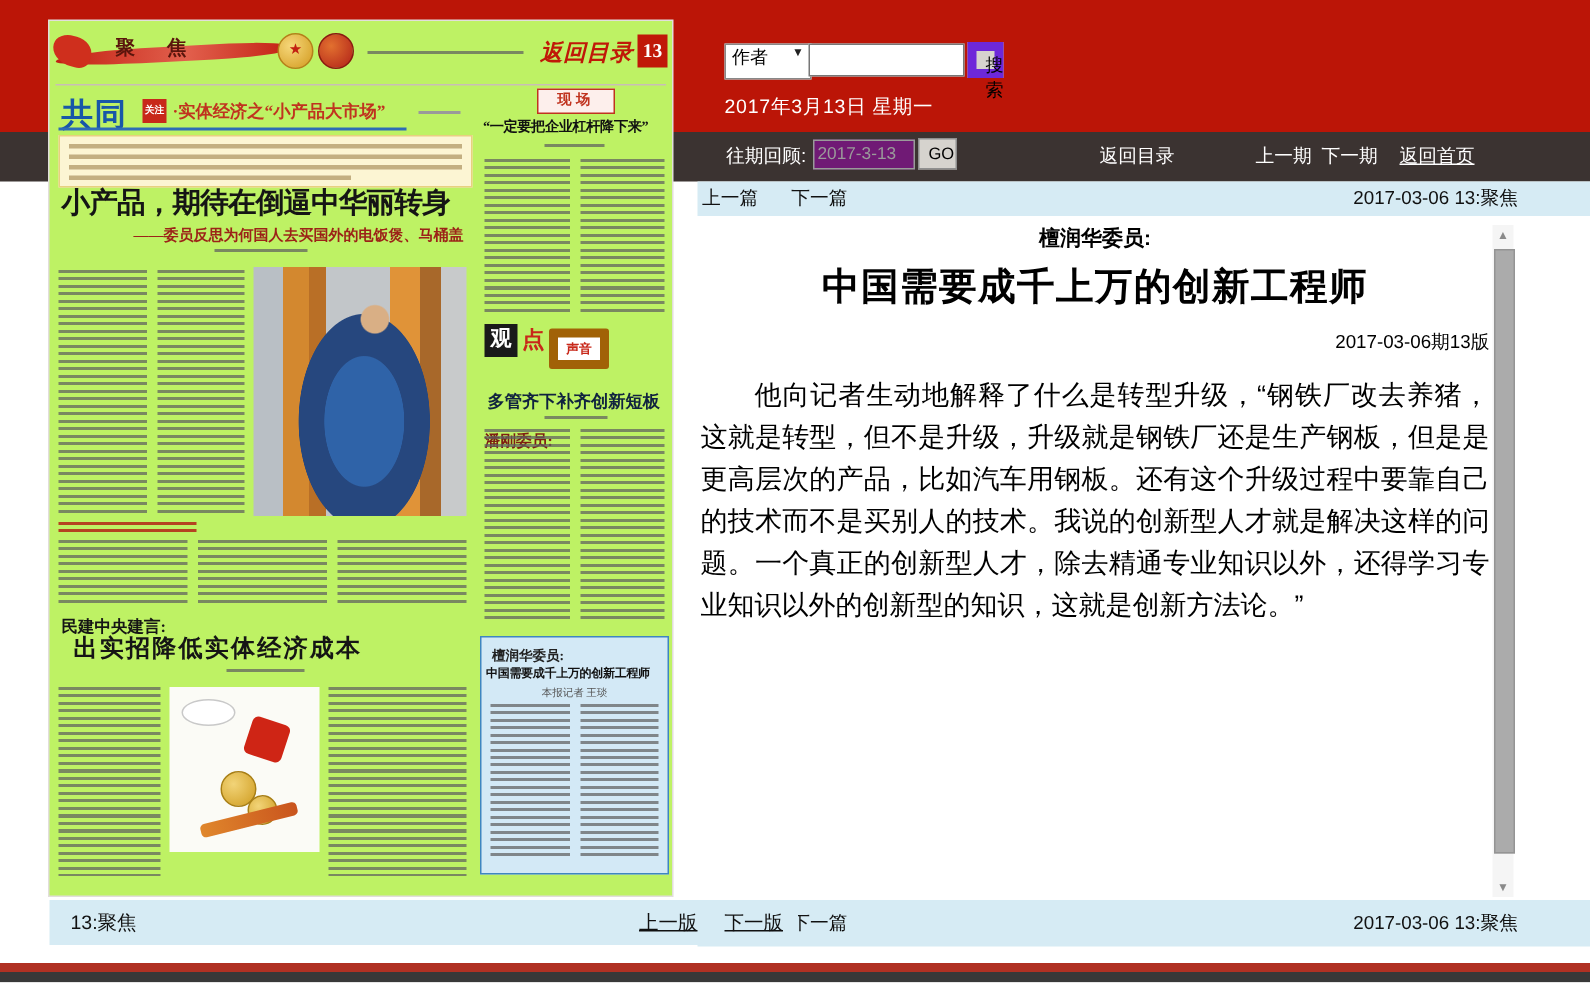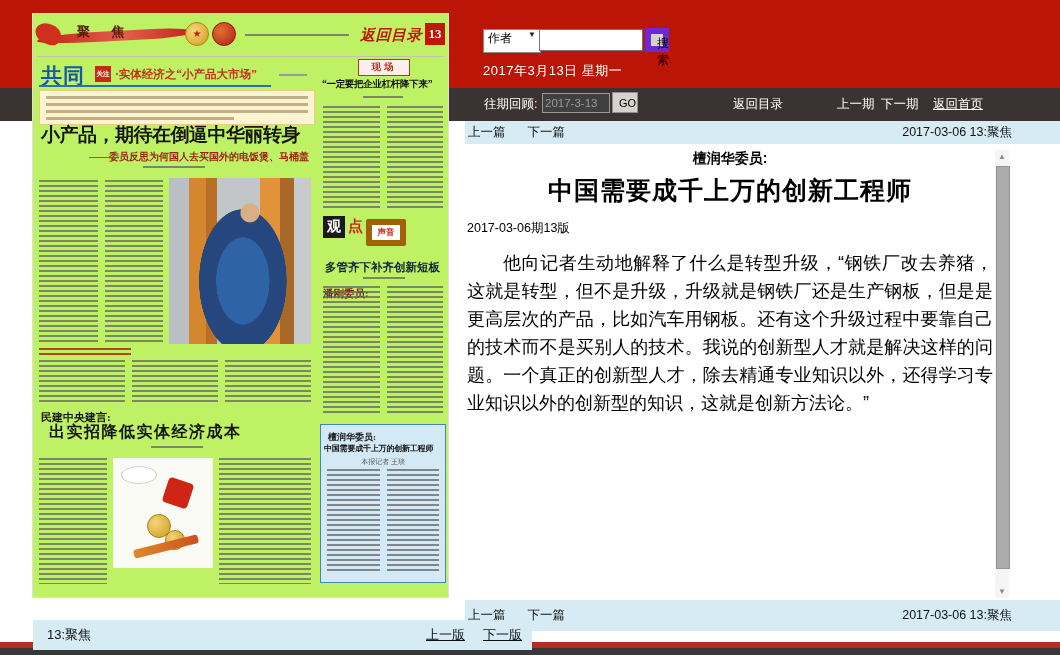--- a/index.html
+++ b/index.html
@@ -16,42 +16,42 @@
   .select-box{position:absolute;left:483px;top:29px;width:48px;height:22px;background:#fff;border:1px solid #888;
     display:flex;justify-content:space-between;padding:0 4px;font-size:12px;color:#000;cursor:pointer;}
   .select-box .arr{font-size:8px;color:#222;}
   .search-input{position:absolute;left:539px;top:29px;width:96px;height:20px;border:1px solid #777;background:#fff;font-size:12px;padding:0 3px;}
   .search-btn{position:absolute;left:645px;top:28px;width:20px;height:24px;background:#d6d3ce;border:6px solid #6d28d9;
     font-size:12px;color:#000;cursor:pointer;font-family:inherit;}
   .date-line{position:absolute;left:483px;top:62px;color:#fff;font-size:13px;letter-spacing:.5px;}
 
   
   .nav-label{position:absolute;left:484px;top:96px;color:#fff;font-size:12.5px;}
-  .nav-date{position:absolute;left:542px;top:93px;width:62px;height:18px;border:1px solid #9a9a9a;background:#404040;
+  .nav-date{position:absolute;left:542px;top:93px;width:62px;height:18px;border:1px solid #9a9a9a;background:#701a75;
     color:#9a9a9a;font-size:11.5px;padding:0 2px;}
   .go-btn{position:absolute;left:612px;top:92px;width:26px;height:21px;background:#d6d3ce;border:1px solid #8f8f8f;
     font-size:11px;cursor:pointer;font-family:inherit;}
   .nav-link{position:absolute;top:96px;color:#fff;font-size:12.5px;text-decoration:none;cursor:pointer;}
   .nav-link.u{text-decoration:underline;}
   .lnk-toc{left:733px;} .lnk-prev-issue{left:837px;} .lnk-next-issue{left:881px;} .lnk-home{left:933px;}
 
   
   .bar-blue{position:absolute;left:465px;width:595px;background:#d6ebf4;display:flex;align-items:center;
     font-size:12.5px;color:#111;}
   .bar-top{top:121px;height:23px;}
   .bar-bottom{top:600px;height:31px;}
   .bar-blue .blk{margin-left:3px;cursor:pointer;}
   .bar-blue .blk2{margin-left:22px;cursor:pointer;}
   .bar-blue .ref{margin-left:auto;margin-right:48px;}
 
   .article-wrap{position:absolute;left:467px;top:146px;width:526px;height:454px;overflow:hidden;background:#fff;color:#000;}
   .a-kicker{text-align:center;font-size:14px;font-weight:bold;margin-top:4px;}
   .a-title{text-align:center;font-size:25px;font-weight:bold;margin-top:6px;letter-spacing:1px;}
   .a-byline{text-align:center;font-size:14px;margin-top:16px;}
-  .a-edition{text-align:left;font-size:12.5px;margin-top:13px;}
+  .a-edition{text-align:right;font-size:12.5px;margin-top:13px;}
   .a-para{font-size:18px;line-height:28px;text-align:justify;text-indent:2em;margin:8px 0 0;}
   .a-para:first-of-type{margin-top:12px;}
 
   
   .sbar{position:absolute;left:995px;top:150px;width:14px;height:448px;background:#f5f5f5;}
   .sbar .sarr{position:absolute;left:0;width:14px;height:13px;color:#8a8a8a;font-size:8px;line-height:13px;text-align:center;cursor:pointer;}
   .sbar .up{top:0;} .sbar .dn{bottom:0;}
   .sbar .thumb{position:absolute;left:1px;top:16px;width:12px;height:401px;background:#ababab;border:1px solid #949494;cursor:grab;}
 
   
@@ -120,21 +120,21 @@
   .op-head{position:absolute;left:292px;top:246px;width:118px;font-size:11.5px;font-weight:900;color:#10233f;}
   .op-byline{position:absolute;left:330px;top:263px;width:42px;height:4px;}
 
   .hl-box{position:absolute;left:287px;top:410px;width:124px;height:157px;background:#d3e9f6;border:1px solid #3f86c0;cursor:pointer;}
   .hl-kicker{position:absolute;left:7px;top:6px;font-size:9px;font-weight:bold;color:#222;}
   .hl-head{position:absolute;left:3px;top:18px;width:118px;font-size:8px;font-weight:900;color:#111;letter-spacing:-.2px;}
   .hl-byline{position:absolute;left:0;top:32px;width:124px;text-align:center;font-size:7px;color:#555;}
   .hl-cols{left:6px;top:44px;width:112px;height:104px;}
 
   
-  .page-bar{position:absolute;left:33px;top:620px;width:499px;height:30px;background:#d6ebf4;display:flex;align-items:center;
+  .page-bar{position:absolute;left:33px;top:600px;width:499px;height:30px;background:#d6ebf4;display:flex;align-items:center;
     font-size:13px;color:#111;}
   .page-bar .lbl{margin-left:14px;}
   .page-bar .lnk{text-decoration:underline;cursor:pointer;}
   .page-bar .l1{margin-left:auto;} .page-bar .l2{margin-left:18px;margin-right:10px;}
 </style>
 </head>
 <body>
 
 <div class="stage">
 

